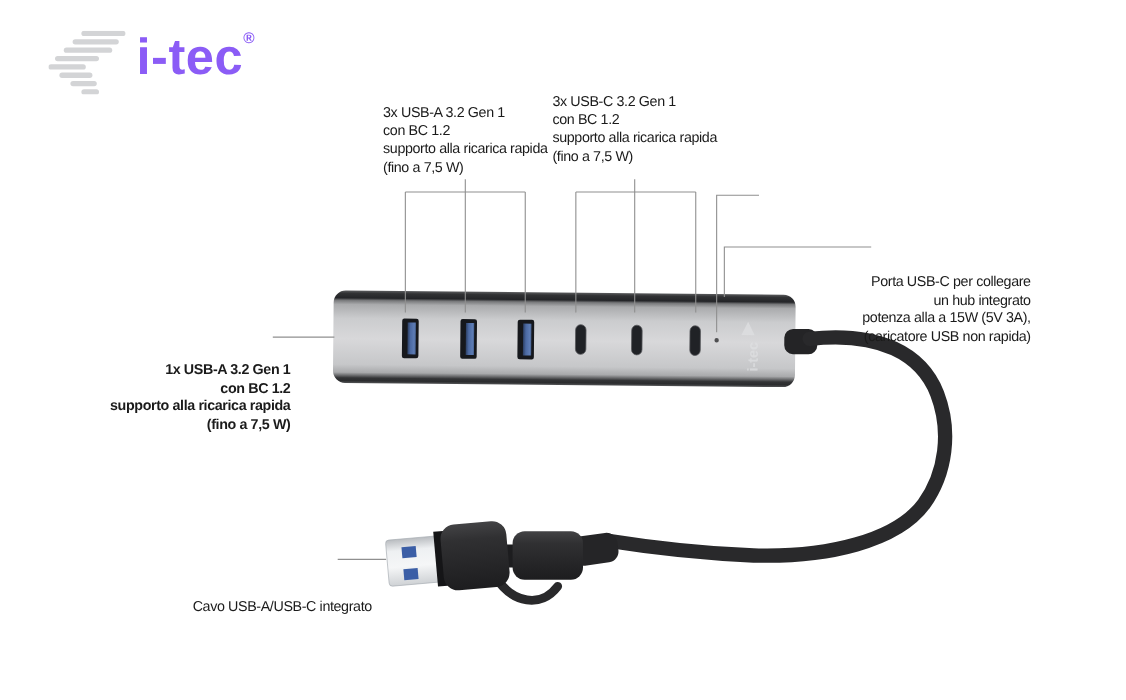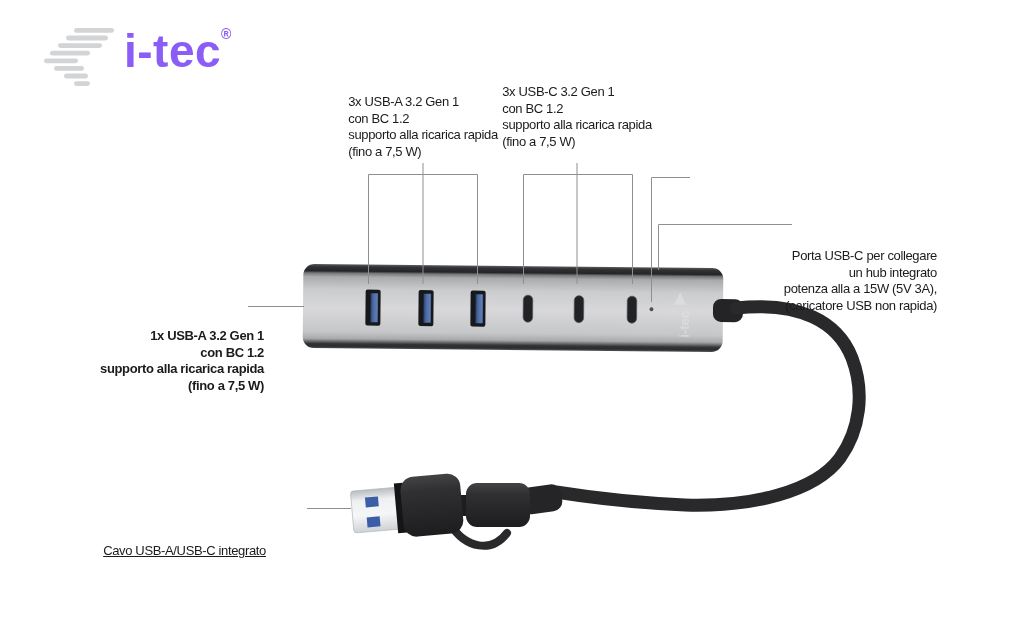--- a/index.html
+++ b/index.html
@@ -154,17 +154,17 @@
     <div>(caricatore USB non rapida)</div>
   </div>
 
   <div class="ann right" style="right:760px;top:280px;font-weight:bold;">
     <div>1x USB-A 3.2 Gen 1</div>
     <div>con BC 1.2</div>
     <div>supporto alla ricarica rapida</div>
     <div>(fino a 7,5 W)</div>
   </div>
 
-  <div class="ann right" style="right:758px;top:495px;text-decoration:underline;">
+  <div class="ann right" style="right:686px;top:495px;">
     <div>Cavo USB-A/USB-C integrato</div>
   </div>
 
 </div>
 
 </body></html>

